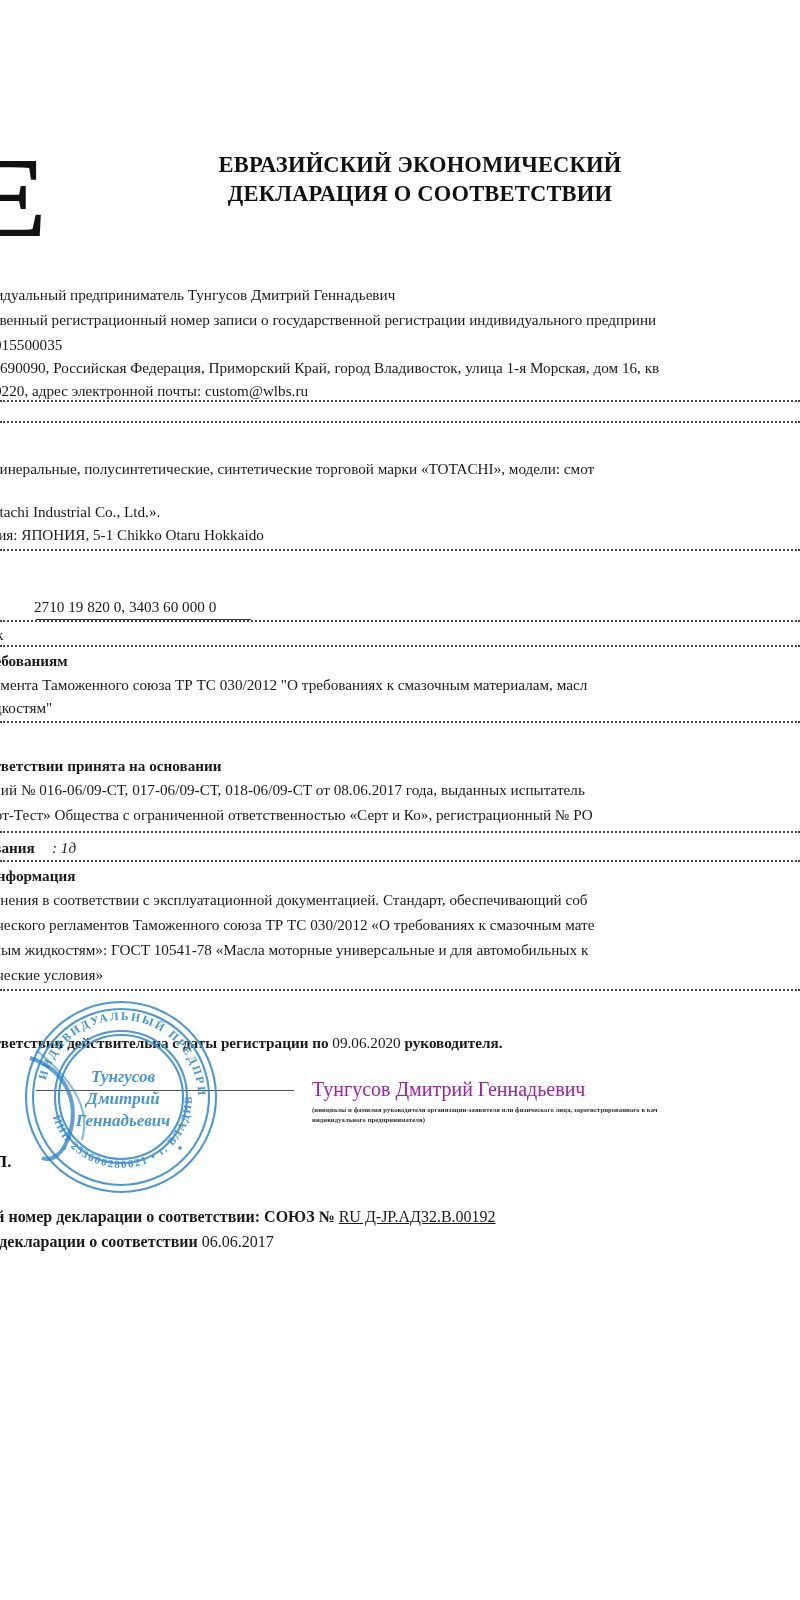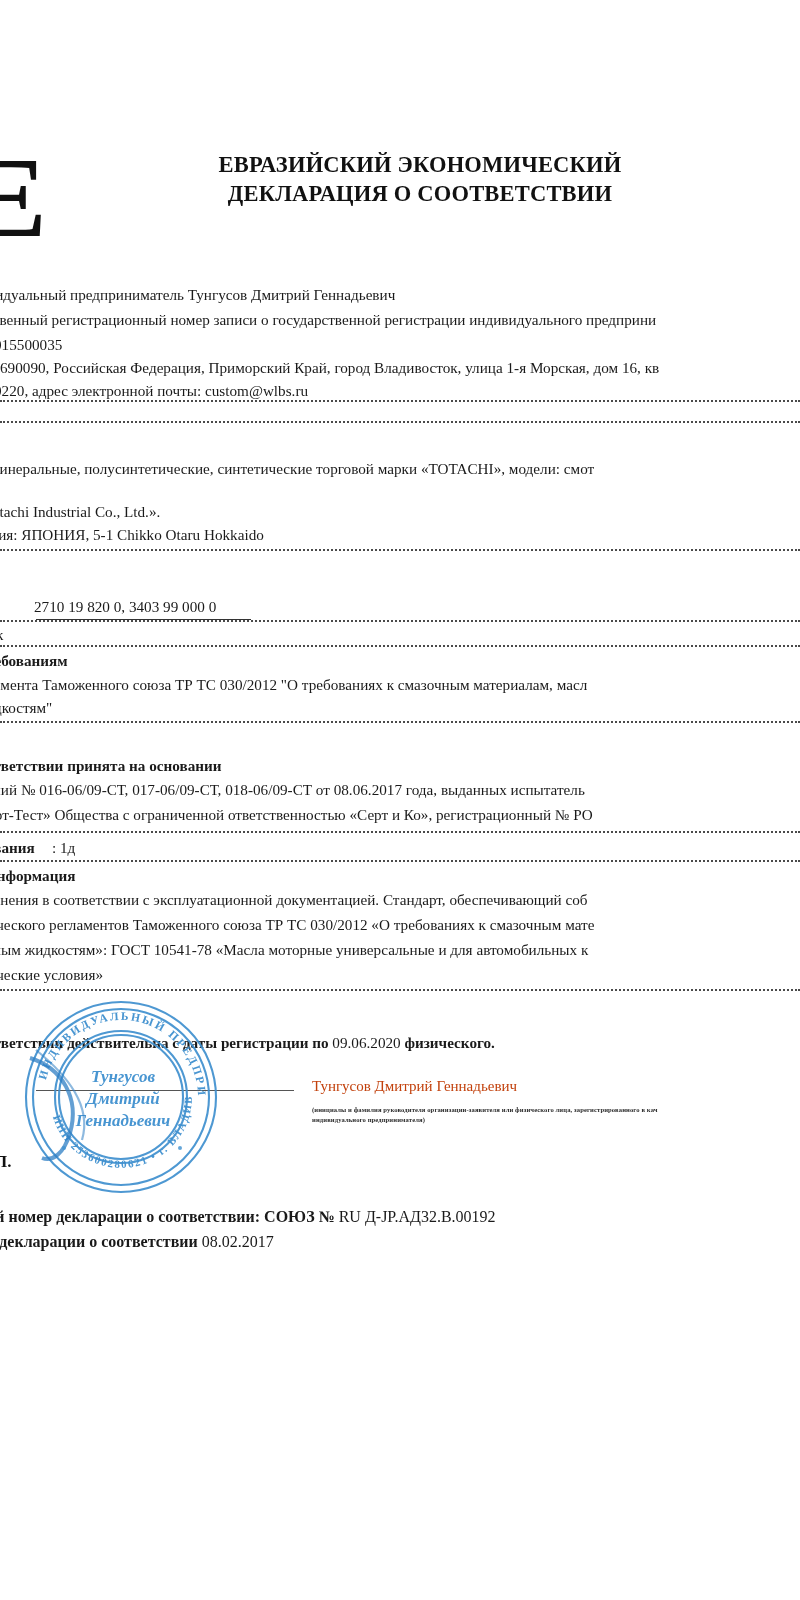--- a/index.html
+++ b/index.html
@@ -78,22 +78,22 @@
     line-height:8.6px;
     color:#2b2b2b;
     white-space:nowrap;
     font-family:"Liberation Serif",serif;
     font-weight:bold;
     letter-spacing:.1px;
   }
 
   .signame{
     position:absolute;
-    font-size:15px;
-    color:#c2410c;
+    font-size:20px;
+    color:#a21caf;
     white-space:nowrap;
   }
 
   
   .stamp{
     position:absolute;
     left:22px;top:998px;
     width:198px;height:198px;
     pointer-events:none;
   }
@@ -127,52 +127,52 @@
   <div class="dots" style="top:400px;"></div>
   <div class="dots" style="top:421px;"></div>
 
   <div class="row" style="left:-10px;top:459px;">минеральные, полусинтетические, синтетические торговой марки «TOTACHI», модели: смот</div>
 
   <div class="row" style="left:-8px;top:502px;">otachi Industrial Co., Ltd.».</div>
   <div class="row" style="left:-10px;top:525px;">ния: ЯПОНИЯ, 5-1 Chikko Otaru Hokkaido</div>
 
   <div class="dots" style="top:549px;"></div>
 
-  <div class="row" style="left:34px;top:597px;">2710 19 820 0, 3403 99 000 0</div>
+  <div class="row" style="left:34px;top:597px;">2710 19 820 0, 3403 60 000 0</div>
   <div class="tnved-rule" style="left:36px;top:619px;width:215px;"></div>
   <div class="dots" style="top:620px;"></div>
   <div class="row" style="left:-4px;top:625px;">к</div>
   <div class="dots" style="top:645px;"></div>
 
   <div class="row b" style="left:-14px;top:651px;">ребованиям</div>
   <div class="row" style="left:-14px;top:675px;">ламента Таможенного союза ТР ТС 030/2012 "О требованиях к смазочным материалам, масл</div>
   <div class="row" style="left:-6px;top:698px;">дкостям"</div>
 
   <div class="dots" style="top:721px;"></div>
 
   <div class="row b" style="left:-14px;top:756px;">ответствии принята на основании</div>
   <div class="row" style="left:-14px;top:780px;">аний № 016-06/09-СТ, 017-06/09-СТ, 018-06/09-СТ от 08.06.2017 года, выданных испытатель</div>
   <div class="row" style="left:-12px;top:805px;">ерт-Тест» Общества с ограниченной ответственностью «Серт и Ко», регистрационный № РО</div>
 
   <div class="dots" style="top:831px;"></div>
 
   <div class="row b" style="left:-14px;top:838px;">ования</div>
-  <div class="row" style="left:52px;top:838px;">: 1д</div>
+  <div class="row" style="left:52px;top:838px;font-style:italic;">: 1д</div>
 
   <div class="dots" style="top:860px;"></div>
 
   <div class="row b" style="left:-12px;top:866px;">информация</div>
   <div class="row" style="left:-14px;top:890px;">ранения  в соответствии с эксплуатационной документацией. Стандарт, обеспечивающий соб</div>
   <div class="row" style="left:-12px;top:915px;">ического регламентов Таможенного союза ТР ТС 030/2012 «О требованиях к смазочным мате</div>
   <div class="row" style="left:-14px;top:940px;">ьным жидкостям»: ГОСТ 10541-78 «Масла моторные универсальные и для автомобильных к</div>
   <div class="row" style="left:-12px;top:965px;">ические условия»</div>
 
   <div class="dots" style="top:989px;"></div>
 
-  <div class="row" style="left:-14px;top:1033px;"><span class="b">ответствии действительна с даты регистрации по </span><span>09.06.2020</span><span class="b"> физического.</span></div>
+  <div class="row" style="left:-14px;top:1033px;"><span class="b">ответствии действительна с даты регистрации по </span><span>09.06.2020</span><span class="b"> руководителя.</span></div>
 
   <div class="sig-rule" style="left:36px;top:1090px;width:258px;"></div>
   <div class="signame" style="left:312px;top:1078px;">Тунгусов Дмитрий Геннадьевич</div>
   <div class="tiny" style="left:312px;top:1106px;">(инициалы и фамилия руководителя организации-заявителя или физического лица, зарегистрированного в кач</div>
   <div class="tiny" style="left:312px;top:1116px;">индивидуального предпринимателя)</div>
 
   <div class="mp" style="left:-6px;top:1152px;">П.</div>
 
   <div class="stamp">
     <svg width="198" height="198" viewBox="0 0 198 198" xmlns="http://www.w3.org/2000/svg">
@@ -201,17 +201,17 @@
         <text x="101" y="128" font-size="17" id="stamp-c3">Геннадьевич</text>
       </g>
 
       <path d="M 8,60 C 40,70 58,100 48,135 C 42,156 30,164 20,160" fill="none" stroke="#2f7fc4" stroke-width="4" opacity="0.75"></path>
       <path d="M 14,52 C 46,78 70,108 60,142" fill="none" stroke="#2f7fc4" stroke-width="2.2" opacity="0.55"></path>
       <circle cx="42" cy="150" r="2" fill="#3f90cf" opacity="0.8"></circle>
       <circle cx="158" cy="150" r="2" fill="#3f90cf" opacity="0.8"></circle>
     </svg>
   </div>
 
-  <div class="row b" style="left:-14px;top:1207px;font-size:16px;"><span>ий номер декларации о соответствии: </span><span>СОЮЗ № </span><span style="font-weight:normal;">RU Д-JP.АД32.В.00192</span></div>
-
-  <div class="row b" style="left:-14px;top:1232px;font-size:16px;"><span>и декларации о соответствии </span><span style="font-weight:normal;">08.02.2017</span></div>
+  <div class="row b" style="left:-14px;top:1207px;font-size:16px;"><span>ий номер декларации о соответствии: </span><span>СОЮЗ № </span><span style="font-weight:normal;text-decoration:underline;">RU Д-JP.АД32.В.00192</span></div>
+
+  <div class="row b" style="left:-14px;top:1232px;font-size:16px;"><span>и декларации о соответствии </span><span style="font-weight:normal;">06.06.2017</span></div>
 
 </div>
 
 </body></html>

